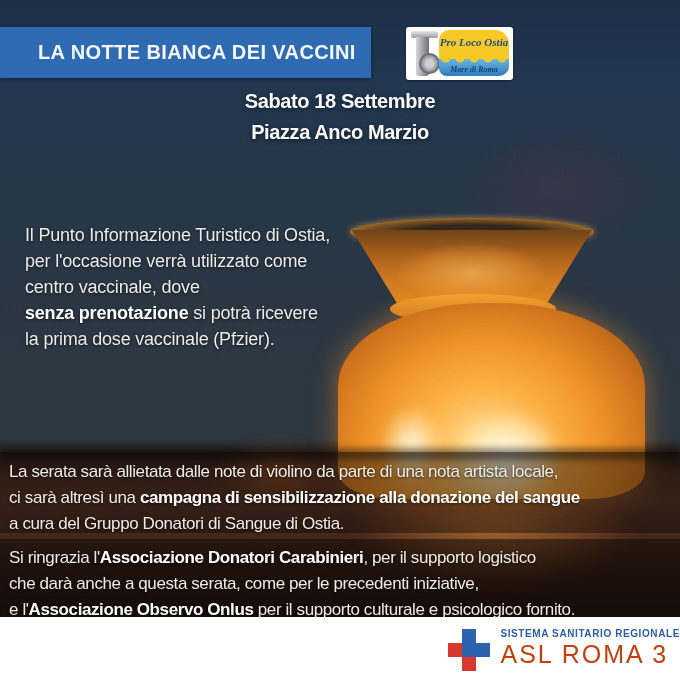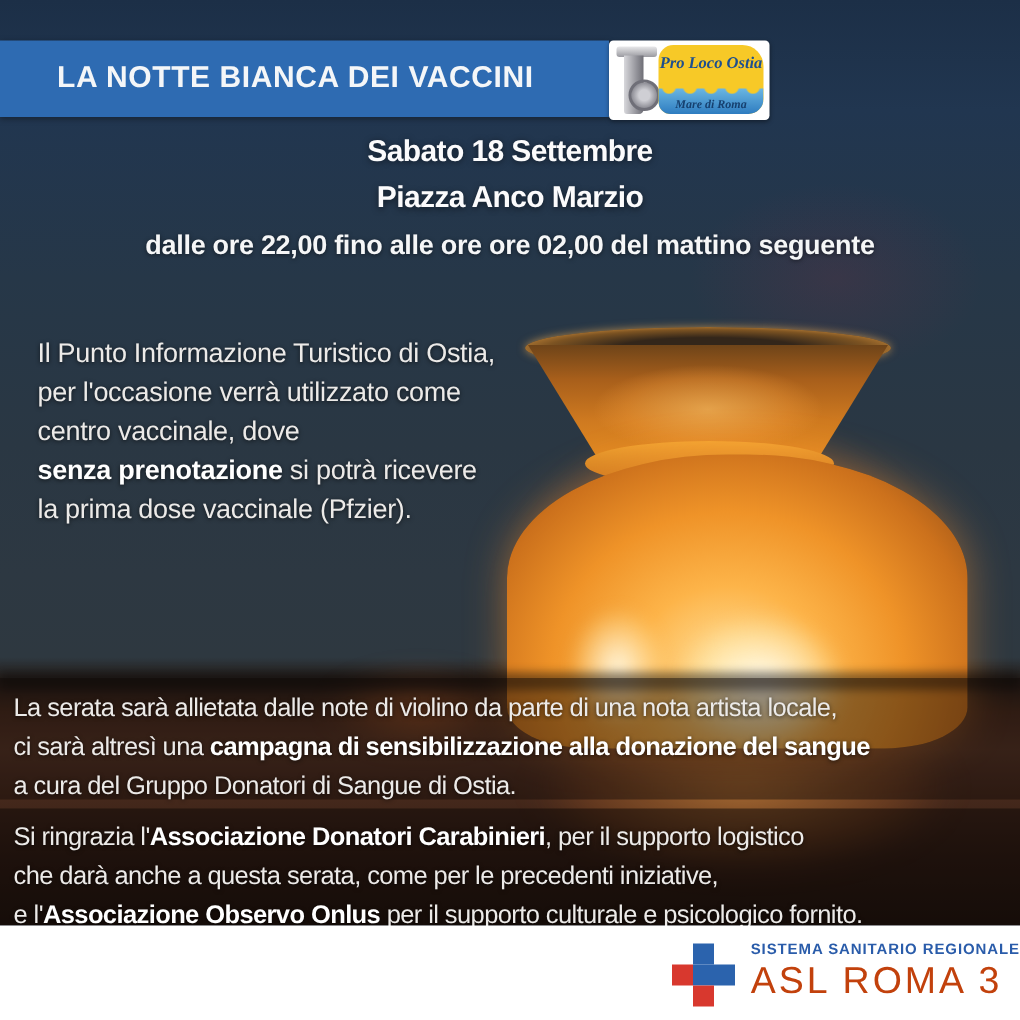--- a/index.html
+++ b/index.html
@@ -45,21 +45,21 @@
     background:radial-gradient(closest-side, #fffdf2, rgba(255,235,180,.55) 55%, transparent 80%);filter:blur(6px);}
   .horizon-shade{left:0;top:448px;width:680px;height:12px;background:rgba(10,8,8,.45);filter:blur(3px);}
 
   
   .band{position:absolute;left:0;width:680px;background:rgba(16,9,7,.45);}
   .band-2{top:452px;height:81px;}
   .band-3{top:539px;height:78px;background:rgba(14,8,6,.52);}
 
   
   .banner{
-    position:absolute;left:0;top:27px;width:406px;height:51px;background:#2e6bb2;
+    position:absolute;left:0;top:27px;width:371px;height:51px;background:#2e6bb2;
     display:flex;align-items:center;box-shadow:0 1px 4px rgba(0,0,0,.35);
   }
   .banner span{
     color:#f4f6f8;font-weight:bold;font-size:20px;letter-spacing:.4px;margin-left:38px;white-space:nowrap;
   }
   .logo-box{
     position:absolute;left:406px;top:27px;width:107px;height:53px;background:#fff;border-radius:3px;
     box-shadow:0 1px 3px rgba(0,0,0,.4);
   }
   .col-icon{position:absolute;left:5px;top:4px;width:27px;height:45px;}
@@ -144,21 +144,20 @@
       <div class="logo-script">Pro Loco Ostia</div>
       <div class="logo-waves"></div>
       <div class="logo-tagline">Mare di Roma</div>
     </div>
   </div>
 
   <div class="headline">
     <div>Sabato 18 Settembre</div>
     <div>Piazza Anco Marzio</div>
   </div>
-  <div class="sub-headline">dalle ore 22,00 fino alle ore ore 02,00 del mattino seguente</div>
 
   <div class="para para-evening"><span>La serata sarà allietata dalle note di violino da parte di una nota artista locale,
 ci sarà altresì una </span><b>campagna di sensibilizzazione alla donazione del sangue</b><span>
 a cura del Gruppo Donatori di Sangue di Ostia.</span></div>
 
   <div class="para para-info"><span>Il Punto Informazione Turistico di Ostia,
 per l'occasione verrà utilizzato come
 centro vaccinale, dove
 </span><b>senza prenotazione</b><span> si potrà ricevere
 la prima dose vaccinale (Pfzier).</span></div>

